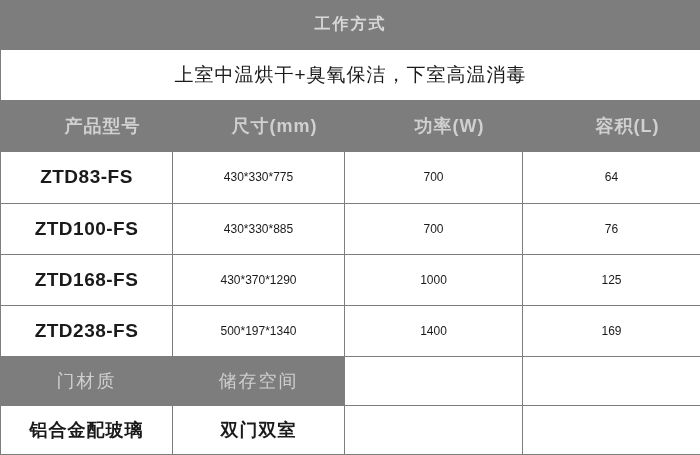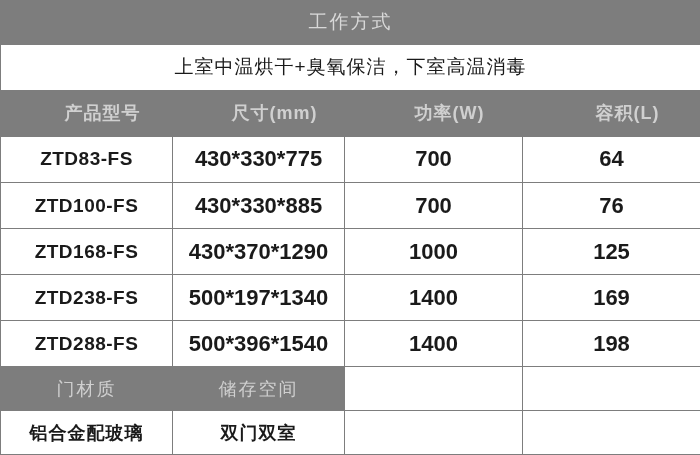--- a/index.html
+++ b/index.html
@@ -29,22 +29,22 @@
     border: 1px solid #7d7d7d;
     text-align: center;
     vertical-align: middle;
     padding: 0;
     background: #ffffff;
     color: #1a1a1a;
   }
   .band-title {
     background: #7d7d7d !important;
     color: #d8d8d8 !important;
-    font-size: 19px;
-    font-weight: normal;
+    font-size: 16px;
+    font-weight: bold;
     letter-spacing: 2px;
   }
   .subtitle {
     font-size: 19px;
     font-weight: normal;
     color: #1a1a1a;
     letter-spacing: 1px;
   }
   .colhead {
     background: #7d7d7d !important;
@@ -56,22 +56,22 @@
   .colhead .unit {
     font-size: 18px;
   }
   .model {
     font-size: 19px;
     font-weight: bold;
     color: #111111;
     letter-spacing: 0.5px;
   }
   .cell {
-    font-size: 22px;
-    font-weight: bold;
+    font-size: 12px;
+    font-weight: normal;
     color: #111111;
     margin-top: 20px;
   }
   .footlabel {
     background: #7d7d7d !important;
     color: #cfcfcf !important;
     font-size: 18px;
     font-weight: normal;
     letter-spacing: 2px;
   }
@@ -146,26 +146,20 @@
         <td class="cell">430*370*1290</td>
         <td class="cell">1000</td>
         <td class="cell">125</td>
       </tr>
       <tr class="r-data">
         <td class="model">ZTD238-FS</td>
         <td class="cell">500*197*1340</td>
         <td class="cell">1400</td>
         <td class="cell">169</td>
       </tr>
-      <tr class="r-data">
-        <td class="model">ZTD288-FS</td>
-        <td class="cell">500*396*1540</td>
-        <td class="cell">1400</td>
-        <td class="cell">198</td>
-      </tr>
 
       <tr class="r-foot">
         <td class="footlabel">门材质</td>
         <td class="footlabel">储存空间</td>
         <td class="blank"></td>
         <td class="blank"></td>
       </tr>
       <tr class="r-foot">
         <td class="footval">铝合金配玻璃</td>
         <td class="footval">双门双室</td>

